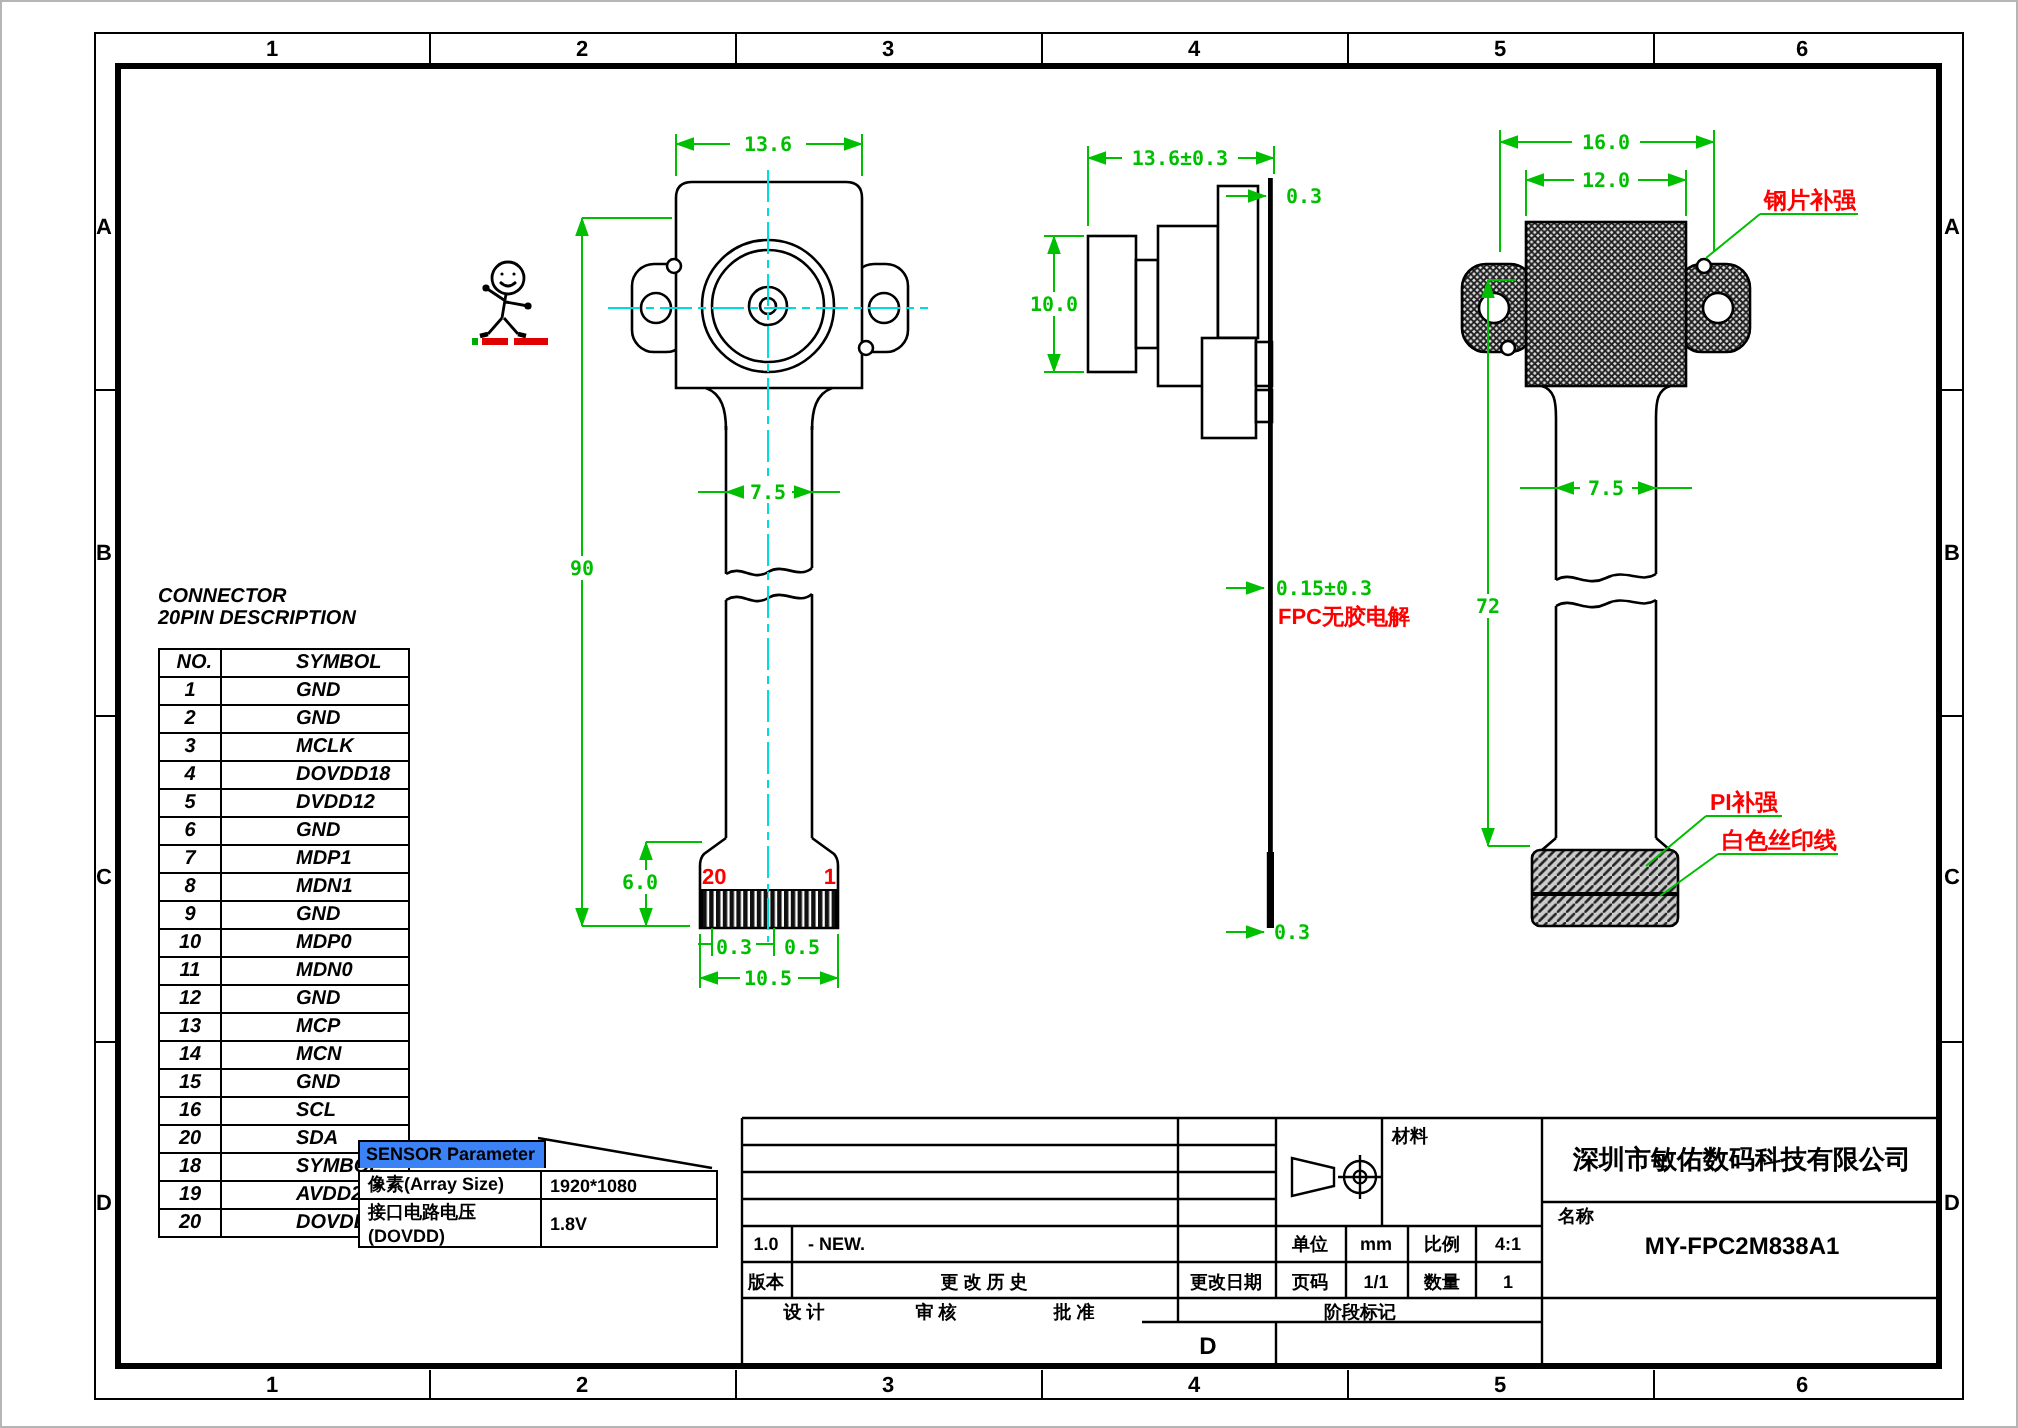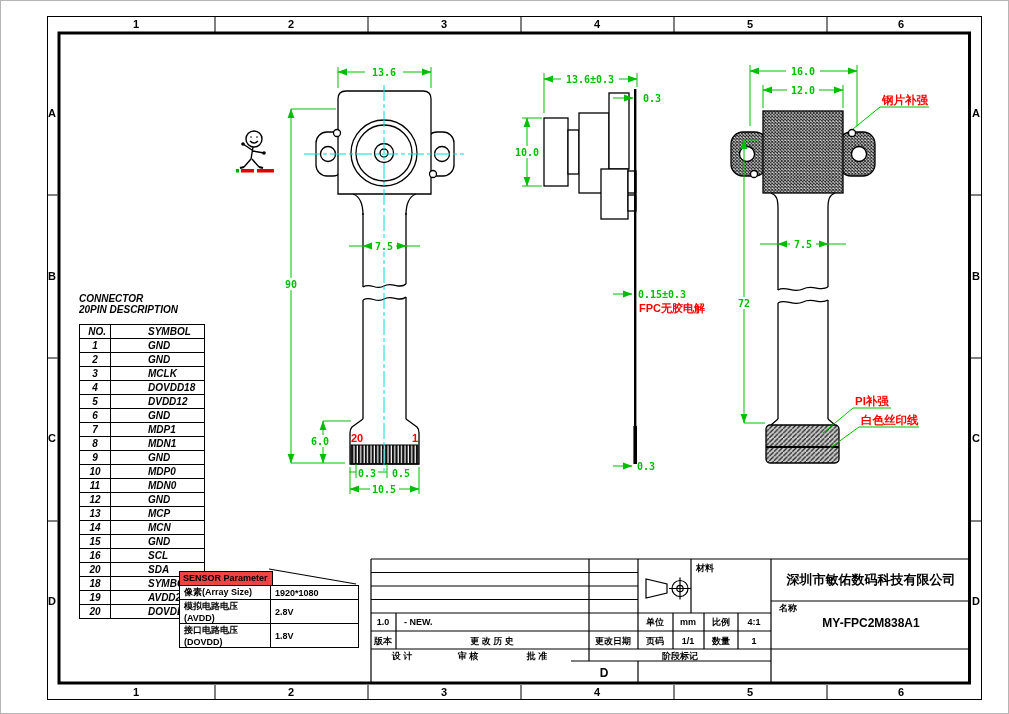--- a/index.html
+++ b/index.html
@@ -10,21 +10,21 @@
   
   .conn-title{font-weight:bold;font-size:10px;line-height:11px;letter-spacing:0;color:#000;}
   table.conn{border-collapse:collapse;margin-top:9px;background:#fff;}
   table.conn th,table.conn td{border:1.2px solid #000;font-size:10px;font-weight:bold;
       height:13px;padding:0 4px;color:#000;font-family:"Liberation Sans",sans-serif;}
   table.conn th{text-align:right;}
   table.conn td.num{width:22px;text-align:center;}
   table.conn td.sym,table.conn th.sym{width:52px;text-align:left;padding-left:37px;}
   
   .sens-title{font-weight:bold;font-size:9px;border:1.2px solid #000;border-bottom:none;
-      background:#ef4444;padding:1px 4px 2px 3px;display:inline-block;color:#000;}
+      background:#3b82f6;padding:1px 4px 2px 3px;display:inline-block;color:#000;}
   table.sens{border-collapse:collapse;background:#fff;}
   table.sens td{border:1.2px solid #000;font-size:9px;font-weight:bold;height:13px;
       padding:0 4px;color:#000;}
   table.sens td.sl{width:82px;}
   table.sens td.sv{width:79px;}
   text{user-select:none;}
 </style>
 </head>
 <body>
 
@@ -414,24 +414,20 @@
     <tbody>
 
 
         <tr>
           <td class="sl">像素(Array Size)</td>
           <td class="sv">1920*1080</td>
         </tr>
 
 
 
-        <tr>
-          <td class="sl">模拟电路电压(AVDD)</td>
-          <td class="sv">2.8V</td>
-        </tr>
 
         <tr>
           <td class="sl">接口电路电压(DOVDD)</td>
           <td class="sv">1.8V</td>
         </tr>
       </tbody>
   </table>
 </div>
 
 </div>

